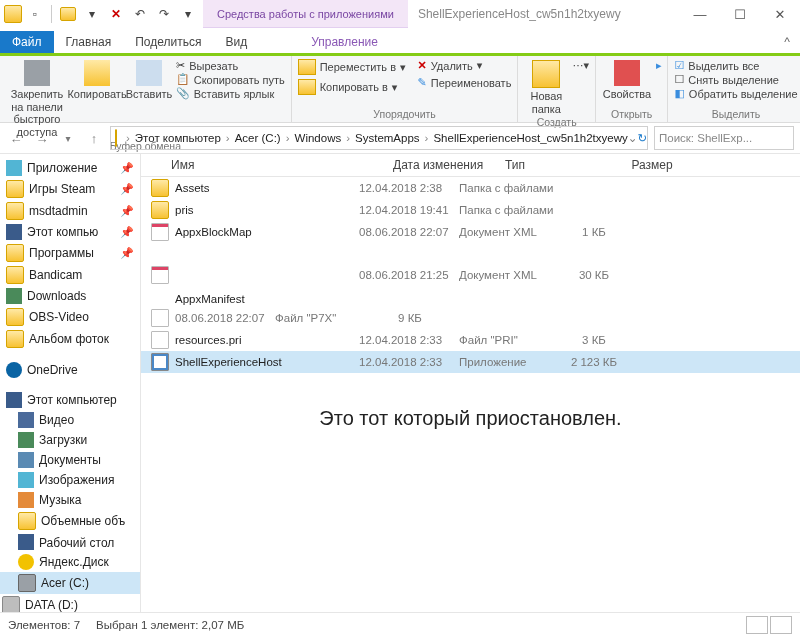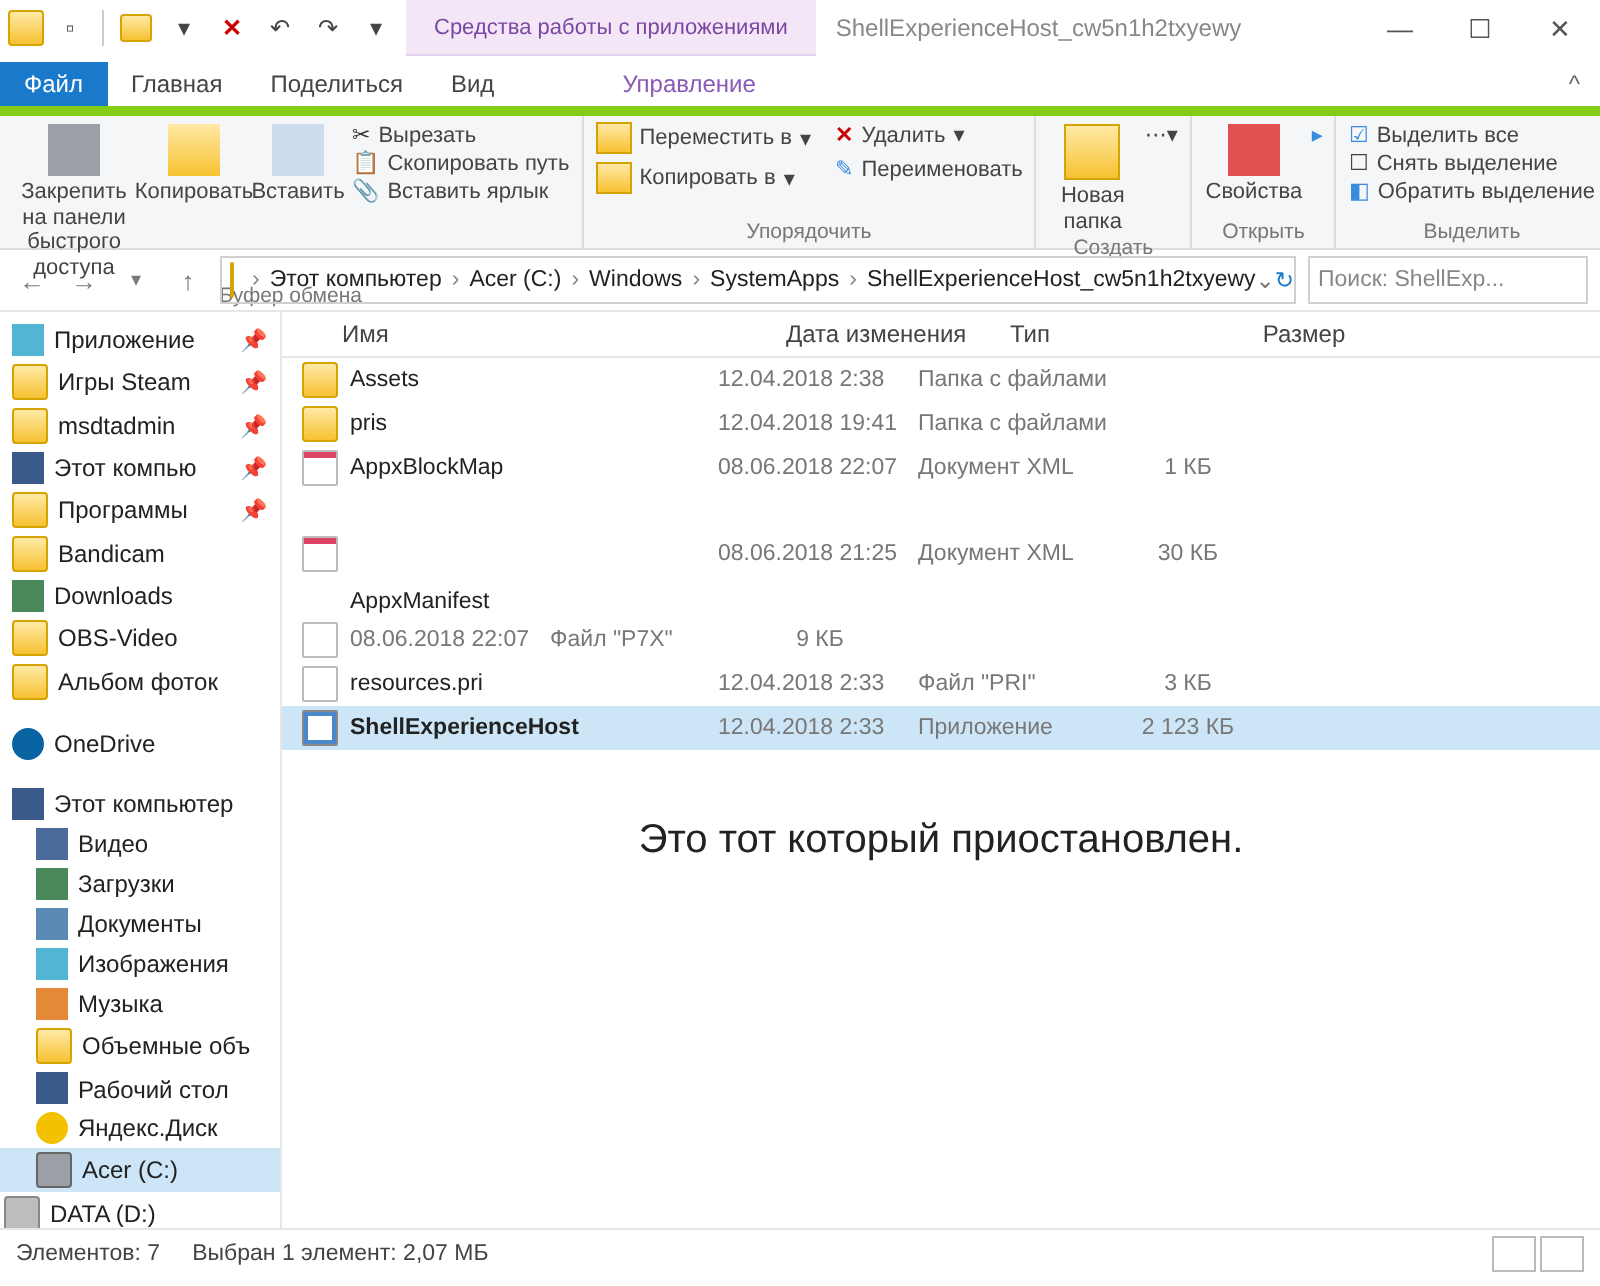--- a/index.html
+++ b/index.html
@@ -6,21 +6,21 @@
 .titlebar{height:28px;display:flex;align-items:stretch;background:#fff}
 .qat{display:flex;align-items:center;padding:0 4px;gap:2px}
 .qat .folder-ico{width:16px;height:16px;background:linear-gradient(#ffe9a6,#f7c232);border:1px solid #d6a400;border-radius:2px}
 .qat-btn{width:22px;height:22px;display:inline-flex;align-items:center;justify-content:center;color:#444}
 .qat-btn.red{color:#c00;font-weight:bold}
 .qat-sep{width:1px;height:18px;background:#ccc;margin:0 3px}
 .context-tab{background:#f3e6f7;color:#7a47a3;padding:0 14px;display:flex;align-items:center;font-size:11px;border-bottom:1px solid #e3cff0}
 .win-title{flex:1;display:flex;align-items:center;padding-left:10px;color:#888;font-size:12px}
 .win-ctrls{display:flex}
 .win-ctrls div{width:40px;height:28px;display:flex;align-items:center;justify-content:center;color:#555;font-size:13px}
-.tabrow{height:25px;display:flex;align-items:flex-end;background:#fff;border-bottom:5px solid #84cc16}
+.tabrow{height:25px;display:flex;align-items:flex-end;background:#fff;border-bottom:3px solid #84cc16}
 .tab-file{background:#1979ca;color:#fff;padding:4px 12px;font-size:12px}
 .tab{padding:4px 12px;font-size:12px;color:#444}
 .tab.ctx{color:#8a58b5}
 .ribbon-collapse{margin-left:auto;padding:4px 10px;color:#666}
 .ribbon{height:66px;background:#f5f6f7;border-bottom:1px solid #dcdcdc;display:flex}
 .grp{border-right:1px solid #dcdcdc;padding:2px 6px;display:flex;flex-direction:column;justify-content:space-between}
 .grp-label{font-size:10.5px;color:#777;text-align:center;padding-top:1px}
 .grp-body{display:flex;align-items:flex-start;gap:4px;flex:1}
 .big-btn{display:flex;flex-direction:column;align-items:center;width:62px;text-align:center;font-size:11px;line-height:1.15;color:#444;padding-top:2px}
 .big-btn .ico{width:26px;height:26px;margin-bottom:2px}
@@ -374,21 +374,21 @@
         </div>
         <div class="row">
           <span class="rico ri-file"></span>
           <div class="c-name" style="width: 184px;">resources.pri</div>
           <div class="c-date" style="color: rgb(119, 119, 119);">12.04.2018 2:33</div>
           <div class="c-type" style="color: rgb(119, 119, 119);">Файл "PRI"</div>
           <div class="c-size" style="color: rgb(119, 119, 119);">3 КБ</div>
         </div>
         <div class="row sel">
           <span class="rico ri-exe"></span>
-          <div class="c-name" style="width: 184px; font-weight: bold;">ShellExperienceHost</div>
+          <div class="c-name" style="width: 184px;">ShellExperienceHost</div>
           <div class="c-date" style="color: rgb(119, 119, 119);">12.04.2018 2:33</div>
           <div class="c-type" style="color: rgb(119, 119, 119);">Приложение</div>
           <div class="c-size" style="color: rgb(119, 119, 119);">2 123 КБ</div>
         </div>
       </div>
     <div class="caption">Это тот который приостановлен.</div>
   </div>
 </div>
 
 <div class="status">

